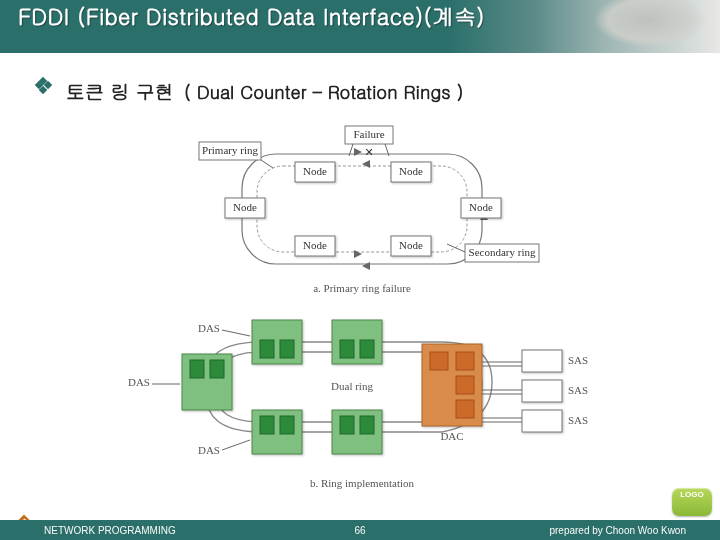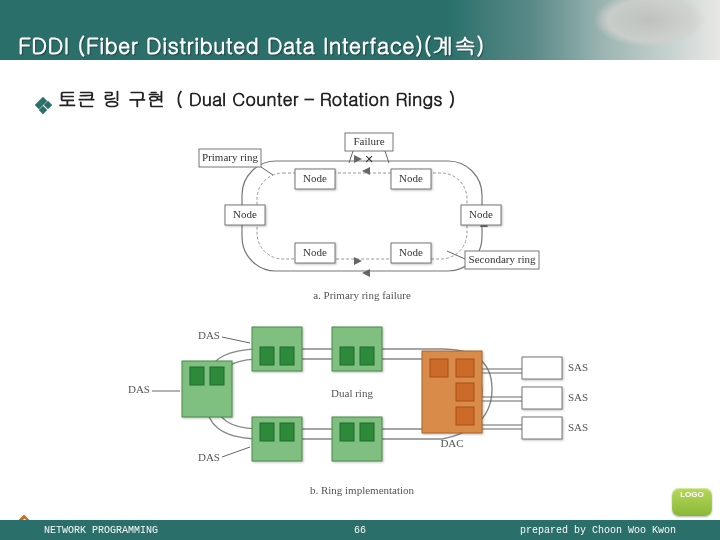--- a/index.html
+++ b/index.html
@@ -6,44 +6,44 @@
   body {
     width: 720px;
     height: 540px;
     font-family: "Malgun Gothic", "Gulim", Arial, sans-serif;
     background: #fff;
     position: relative;
     overflow: hidden;
   }
   .titlebar {
     width: 100%;
-    height: 60px;
+    height: 53px;
     background: linear-gradient(90deg, #2a6f6a 0%, #2a6f6a 62%, #5a8a88 74%, #9db6b3 84%, #e8e8e6 100%);
     display: flex;
-    align-items: flex-end;
+    align-items: flex-start;
     padding-left: 18px;
     position: relative;
   }
   .titlebar::after {
     content: '';
     position: absolute;
     right: 0; top: 0;
     width: 130px; height: 48px;
     background: radial-gradient(ellipse 70px 34px at 60px 20px, #bfc1be 0%, #cfd0cd 60%, transparent 80%);
     opacity: .85;
   }
   .titlebar h1 {
     color: #fff;
     font-size: 22px;
     font-weight: bold;
     letter-spacing: .01em;
     text-shadow: 1px 1px 1px rgba(0,0,0,.35);
   }
   .content { padding: 24px 32px 0 36px; }
-  .bullet-row { display: flex; align-items: flex-end; gap: 8px; }
+  .bullet-row { display: flex; align-items: flex-start; gap: 16px; }
   .four-diamond {
     width: 14px; height: 14px; position: relative; flex: 0 0 14px; top: 1px;
   }
   .four-diamond span {
     position: absolute; width: 6px; height: 6px; background:#2a6f6a; transform: rotate(45deg);
   }
   .four-diamond span:nth-child(1){ left:4px; top:-0.5px; }
   .four-diamond span:nth-child(2){ left:-0.5px; top:4px; }
   .four-diamond span:nth-child(3){ left:8.5px; top:4px; }
   .four-diamond span:nth-child(4){ left:4px; top:8.5px; }
@@ -67,25 +67,25 @@
   .dac-in  { fill:#cc6a2a; stroke:#a84f18; }
   .sas     { fill:#fff; stroke:#777; filter: drop-shadow(1px 1px 1px rgba(0,0,0,.25)); }
   .dual-ring { fill:none; stroke:#888; stroke-width:1.4; }
   .conn { stroke:#666; stroke-width:1; }
 
   
   .footer {
     position: absolute; left: 0; bottom: 0; width: 100%; height: 20px;
     background: #2a6f6a;
     display: flex; align-items: center; color: #fafafa;
-    font-size: 10px; font-family: Liberation Mono, monospace;
+    font-size: 10px; font-family: Liberation Sans, sans-serif;
   }
   .footer .left { position: absolute; left: 44px; }
   .footer .mid  { position: absolute; left: 50%; transform: translateX(-50%); }
-  .footer .right{ position: absolute; right: 44px; text-align: center; }
+  .footer .right{ position: absolute; right: 34px; text-align: center; }
   .diamond-mark {
     position: absolute; left: 15px; bottom: 8px; width: 18px; height: 18px;
   }
   .diamond-mark::before {
     content:''; position:absolute; left:3px; top:3px; width:12px; height:12px;
     background:#c76e1e; transform: rotate(45deg);
   }
   .diamond-mark::after {
     content:''; position:absolute; left:5.5px; top:5.5px; width:7px; height:7px;
     background:#fff; transform: rotate(45deg);

